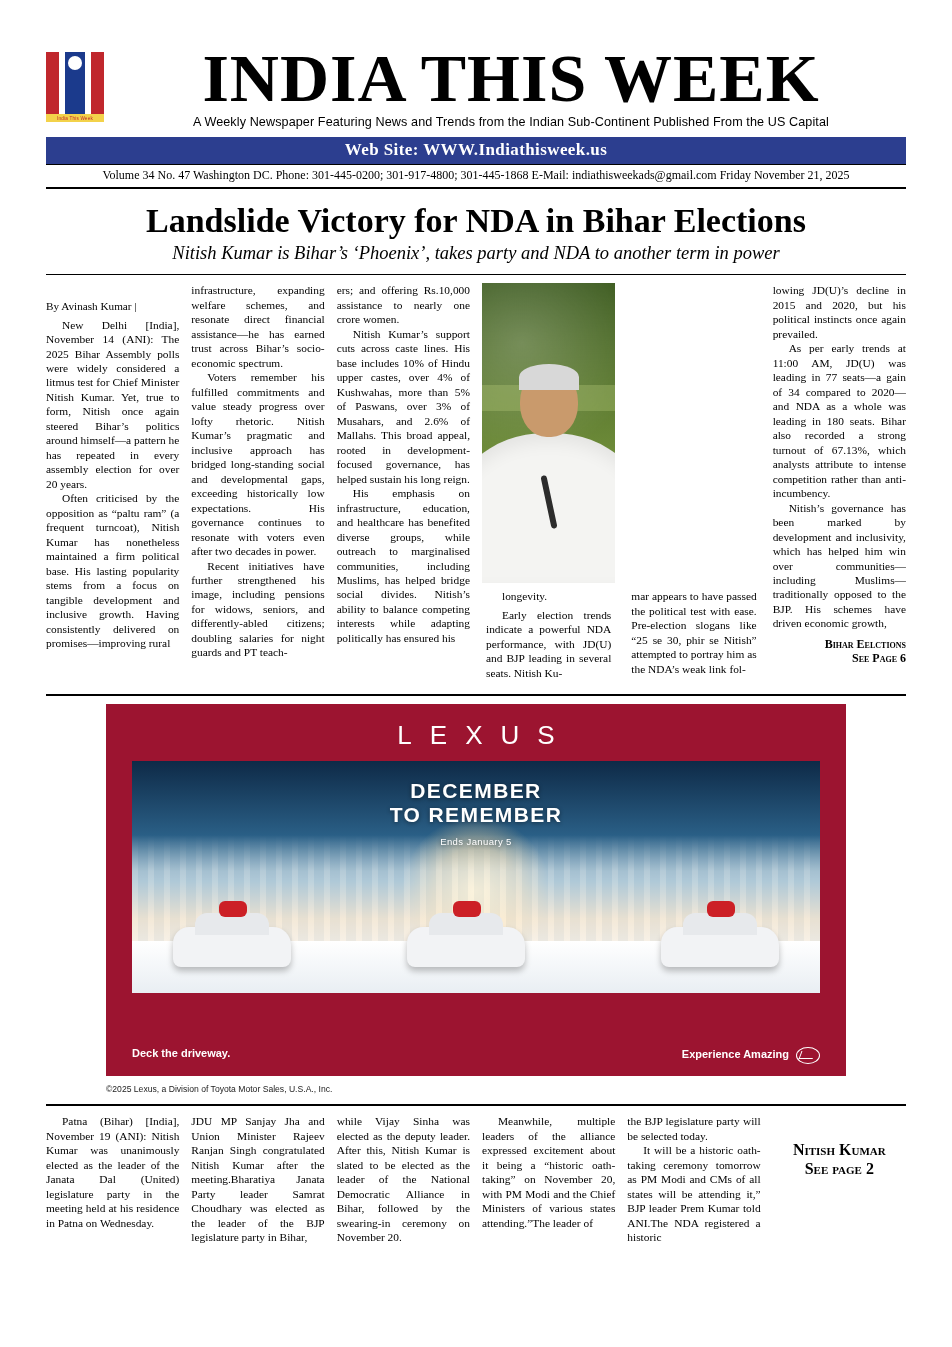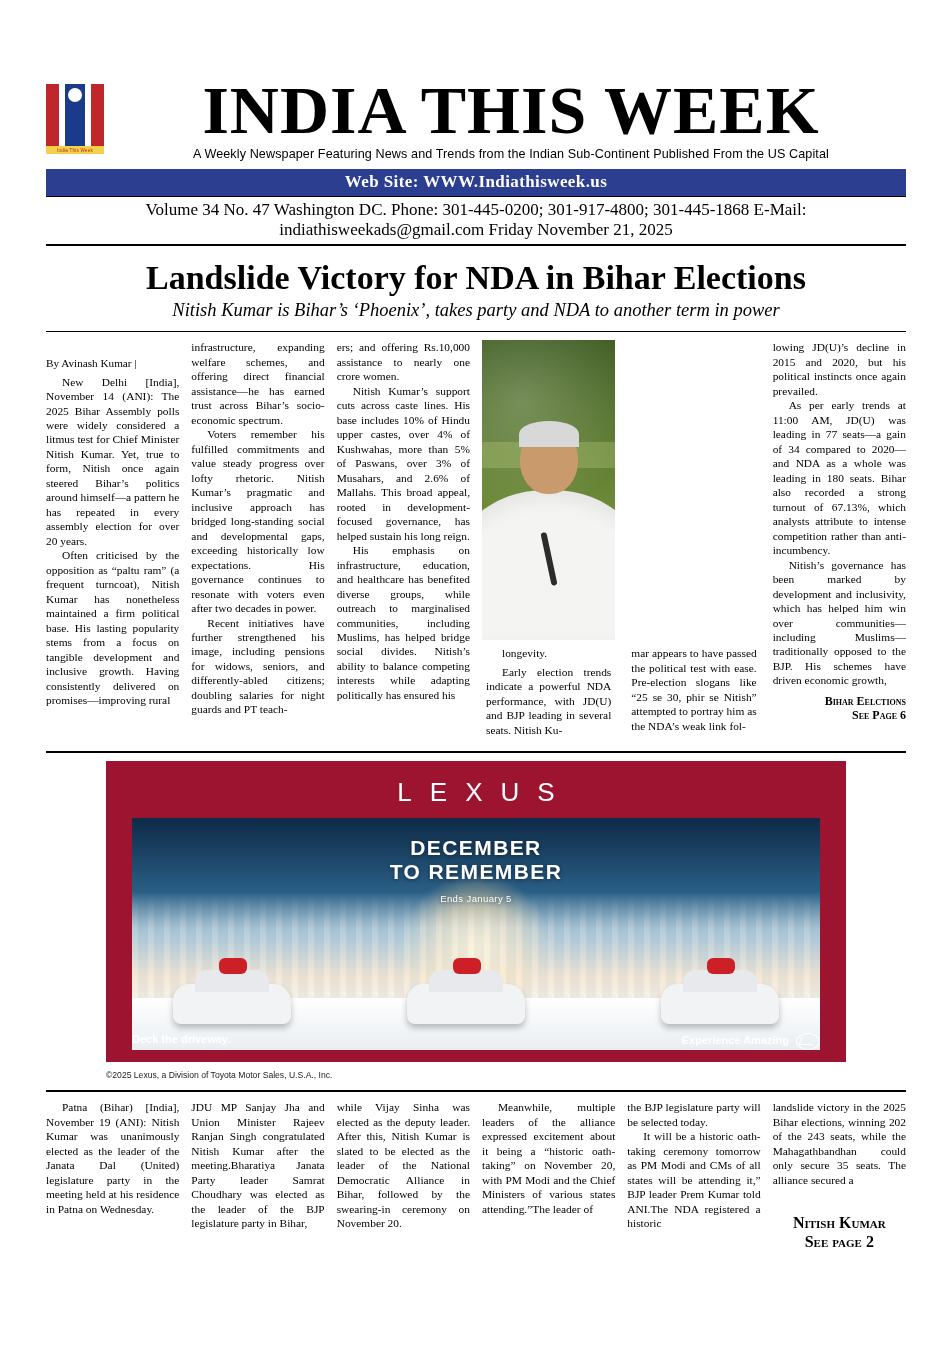--- a/index.html
+++ b/index.html
@@ -19,21 +19,21 @@
     width: 952px;
     height: 1347px;
     box-sizing: border-box;
     padding: 0 46px;
   }
 
   
   .masthead {
     display: flex;
     align-items: flex-start;
-    padding-top: 78px;
+    padding-top: 46px;
   }
   .logo {
     width: 62px;
     flex: 0 0 62px;
     margin-right: 8px;
     position: relative;
     top: 6px;
   }
   .logo-box {
     position: relative;
@@ -106,21 +106,21 @@
     font-family: "Liberation Serif", serif;
     font-weight: bold;
     font-size: 17px;
     padding: 3px 0 4px;
     letter-spacing: .4px;
   }
   .issue-line {
     border-top: 1px solid #000;
     border-bottom: 2px solid #000;
     text-align: center;
-    font-size: 17px;
+    font-size: 12px;
     padding: 3px 0 4px;
     font-family: "Liberation Serif", serif;
   }
 
   
   .lead-headline {
     text-align: center;
     font-size: 34px;
     font-weight: bold;
     margin: 14px 0 0;
@@ -242,21 +242,21 @@
   
   .ad-wrap {
     margin-top: 10px;
     border-top: 2px solid #000;
     padding-top: 8px;
   }
   .ad {
     position: relative;
     margin: 0 60px;
     background: #9c1430;
-    height: 301px;
+    height: 372px;
     box-sizing: border-box;
     padding: 16px 26px 0;
   }
   .ad-brand {
     text-align: center;
     color: #fff;
     font-family: "Liberation Sans", sans-serif;
     font-size: 26px;
     letter-spacing: 18px;
     font-weight: 300;
@@ -441,21 +441,21 @@
 
     <div class="lead-body">
 
       <div class="col">
         <div class="byline">By Avinash Kumar |</div>
         <p>New Delhi [India], November 14 (ANI): The 2025 Bihar Assembly polls were widely considered a litmus test for Chief Minister Nitish Kumar. Yet, true to form, Nitish once again steered Bihar’s politics around himself—a pattern he has repeated in every assembly election for over 20 years.</p>
         <p>Often criticised by the opposition as “paltu ram” (a frequent turncoat), Nitish Kumar has nonetheless maintained a firm political base. His lasting popularity stems from a focus on tangible development and inclusive growth. Having consistently delivered on promises—improving rural</p>
       </div>
 
       <div class="col">
-        <p class="noindent">infrastructure, expanding welfare schemes, and offering direct financial assistance—he has earned trust across Bihar’s socio-economic spectrum.</p>
+        <p class="noindent">infrastructure, expanding welfare schemes, and resonate direct financial assistance—he has earned trust across Bihar’s socio-economic spectrum.</p>
         <p>Voters remember his fulfilled commitments and value steady progress over lofty rhetoric. Nitish Kumar’s pragmatic and inclusive approach has bridged long-standing social and developmental gaps, exceeding historically low expectations. His governance continues to resonate with voters even after two decades in power.</p>
         <p>Recent initiatives have further strengthened his image, including pensions for widows, seniors, and differently-abled citizens; doubling salaries for night guards and PT teach-</p>
       </div>
 
       <div class="col">
         <p class="noindent">ers; and offering Rs.10,000 assistance to nearly one crore women.</p>
         <p>Nitish Kumar’s support cuts across caste lines. His base includes 10% of Hindu upper castes, over 4% of Kushwahas, more than 5% of Paswans, over 3% of Musahars, and 2.6% of Mallahs. This broad appeal, rooted in development-focused governance, has helped sustain his long reign.</p>
         <p>His emphasis on infrastructure, education, and healthcare has benefited diverse groups, while outreach to marginalised communities, including Muslims, has helped bridge social divides. Nitish’s ability to balance competing interests while adapting politically has ensured his</p>
       </div>
 
@@ -538,21 +538,20 @@
         <p class="noindent">while Vijay Sinha was elected as the deputy leader. After this, Nitish Kumar is slated to be elected as the leader of the National Democratic Alliance in Bihar, followed by the swearing-in ceremony on November 20.</p>
       </div>
       <div class="col">
         <p>Meanwhile, multiple leaders of the alliance expressed excitement about it being a “historic oath-taking” on November 20, with PM Modi and the Chief Ministers of various states attending.”The leader of</p>
       </div>
       <div class="col">
         <p class="noindent">the BJP legislature party will be selected today.</p>
         <p>It will be a historic oath-taking ceremony tomorrow as PM Modi and CMs of all states will be attending it,” BJP leader Prem Kumar told ANI.The NDA registered a historic</p>
       </div>
       <div class="col">
-        <p class="noindent">landslide victory in the 2025 Bihar elections, winning 202 of the 243 seats, while the Mahagathbandhan could only secure 35 seats. The alliance secured a</p>
         <div class="jump-line2">
           <div>Nitish Kumar</div>
           <div>See page 2</div>
         </div>
       </div>
     </div>
   </div>
 
 </div>
 

